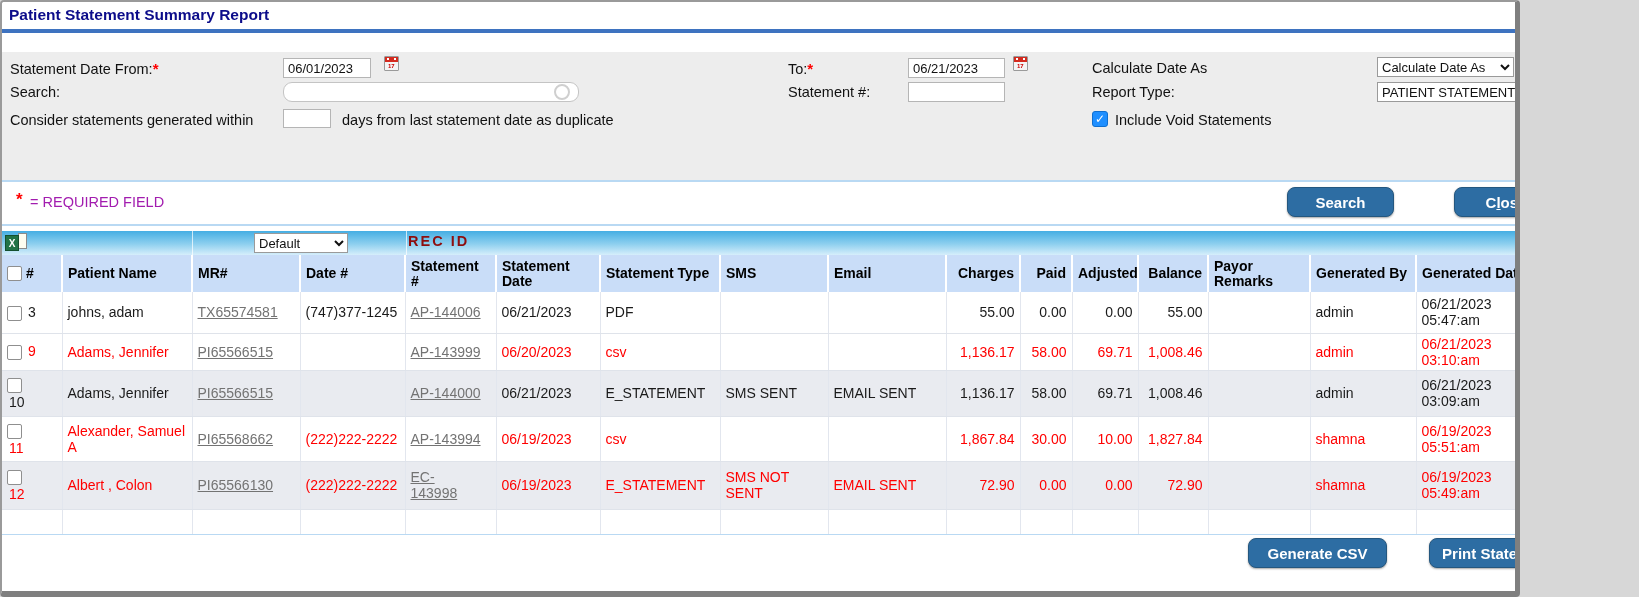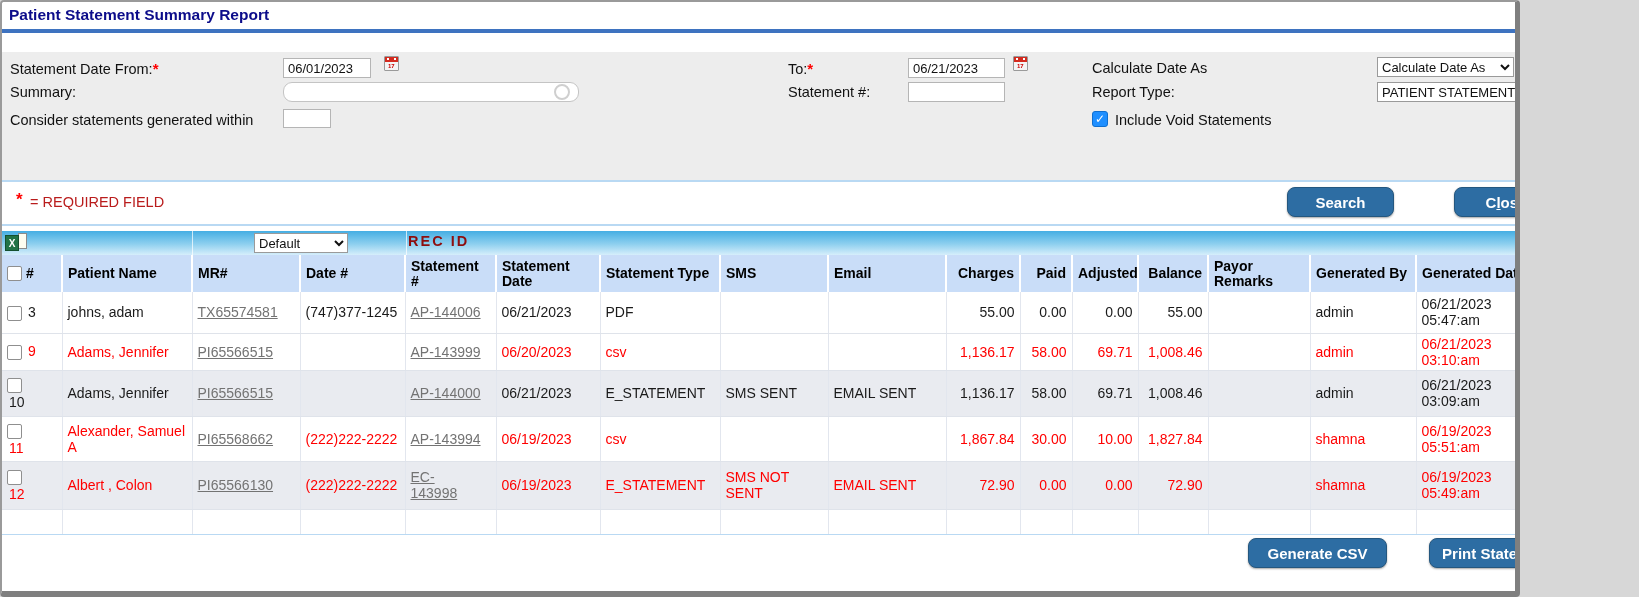--- a/index.html
+++ b/index.html
@@ -38,21 +38,21 @@
   .cal-icon .cal-top::before{ left:2px; } .cal-icon .cal-top::after{ right:2px; }
   .cal-icon .cal-mark{ position:absolute; left:3px; top:6px; font-size:6px; color:#c00; font-weight:bold; letter-spacing:0; }
   .sel{
     position:absolute; font-size:13px; font-family:"Liberation Sans",sans-serif;
     background:#fff; border:1px solid #9a9a9a; color:#111; height:20px;
   }
   .chk{ position:absolute; width:16px; height:16px; border-radius:3px; background:#1f8fff; border:1px solid #0f6fd0; }
   .chk::after{ content:"✓"; position:absolute; left:2px; top:0px; color:#fff; font-size:12px; font-weight:bold; }
   .hairline{ position:absolute; left:0; right:0; height:2px; background:#b9d9f3; }
   .legend-star{ position:absolute; left:14px; top:188px; font-size:17px; font-weight:bold; color:#f00; }
-  .legend-text{ position:absolute; left:28px; top:192px; font-size:14.5px; color:#b91c1c; }
+  .legend-text{ position:absolute; left:28px; top:192px; font-size:14.5px; color:#a21caf; }
   
   .btn{
     position:absolute; background:#2d6da3; color:#fff; font-weight:bold; font-size:15px;
     font-family:"Liberation Sans",sans-serif; border:1px solid #24577f; border-radius:8px;
     height:30px; cursor:pointer; box-shadow:0 1px 2px rgba(0,0,0,.35);
   }
   .btn .accel{ text-decoration:underline; }
   
   .toolbar{
     position:absolute; left:0; right:0; top:229px; height:24px;
@@ -120,34 +120,35 @@
   <span class="cal-icon" style="left:1011px;top:54px;">
       <span class="cal-top"></span>
       <span class="cal-mark">17</span>
     </span>
 
   <div class="plabel" style="left:1090px;top:58px;">Calculate Date As</div>
   <select class="sel" style="left:1375px;top:55px;width:137px;">
     <option>Calculate Date As</option>
   </select>
 
-  <div class="plabel" style="left:8px;top:82px;">Summary:</div>
+  <div class="plabel" style="left:8px;top:82px;">Search:</div>
   <input class="txt patient-txt" style="left: 281px; top: 80px; width: 296px; height: 20px;" value="">
   <span class="lens" style="left:552px;top:82px;"></span>
 
   <div class="plabel" style="left:786px;top:82px;">Statement #:</div>
   <input class="txt" style="left: 906px; top: 80px; width: 97px; height: 20px;" value="">
 
   <div class="plabel" style="left:1090px;top:82px;">Report Type:</div>
   <select class="sel" style="left:1375px;top:80px;width:158px;">
     <option>PATIENT STATEMENT</option>
   </select>
 
   <div class="plabel" style="left:8px;top:110px;">Consider statements generated within</div>
   <input class="txt" style="left: 281px; top: 107px; width: 48px; height: 19px;" value="">
+  <div class="plabel" style="left:340px;top:110px;">days from last statement date as duplicate</div>
 
   <span class="chk" style="left:1090px;top:109px;"></span>
   <div class="plabel" style="left:1113px;top:110px;">Include Void Statements</div>
 
   <div class="hairline" style="top:178px;"></div>
 
   <span class="legend-star">*</span>
   <span class="legend-text">= REQUIRED FIELD</span>
   <button class="btn" style="left:1285px;top:185px;width:107px;">Search</button>
   <button class="btn" style="left:1452px;top:185px;width:104px;"><span>C</span><span class="accel">l</span><span>ose</span></button>

